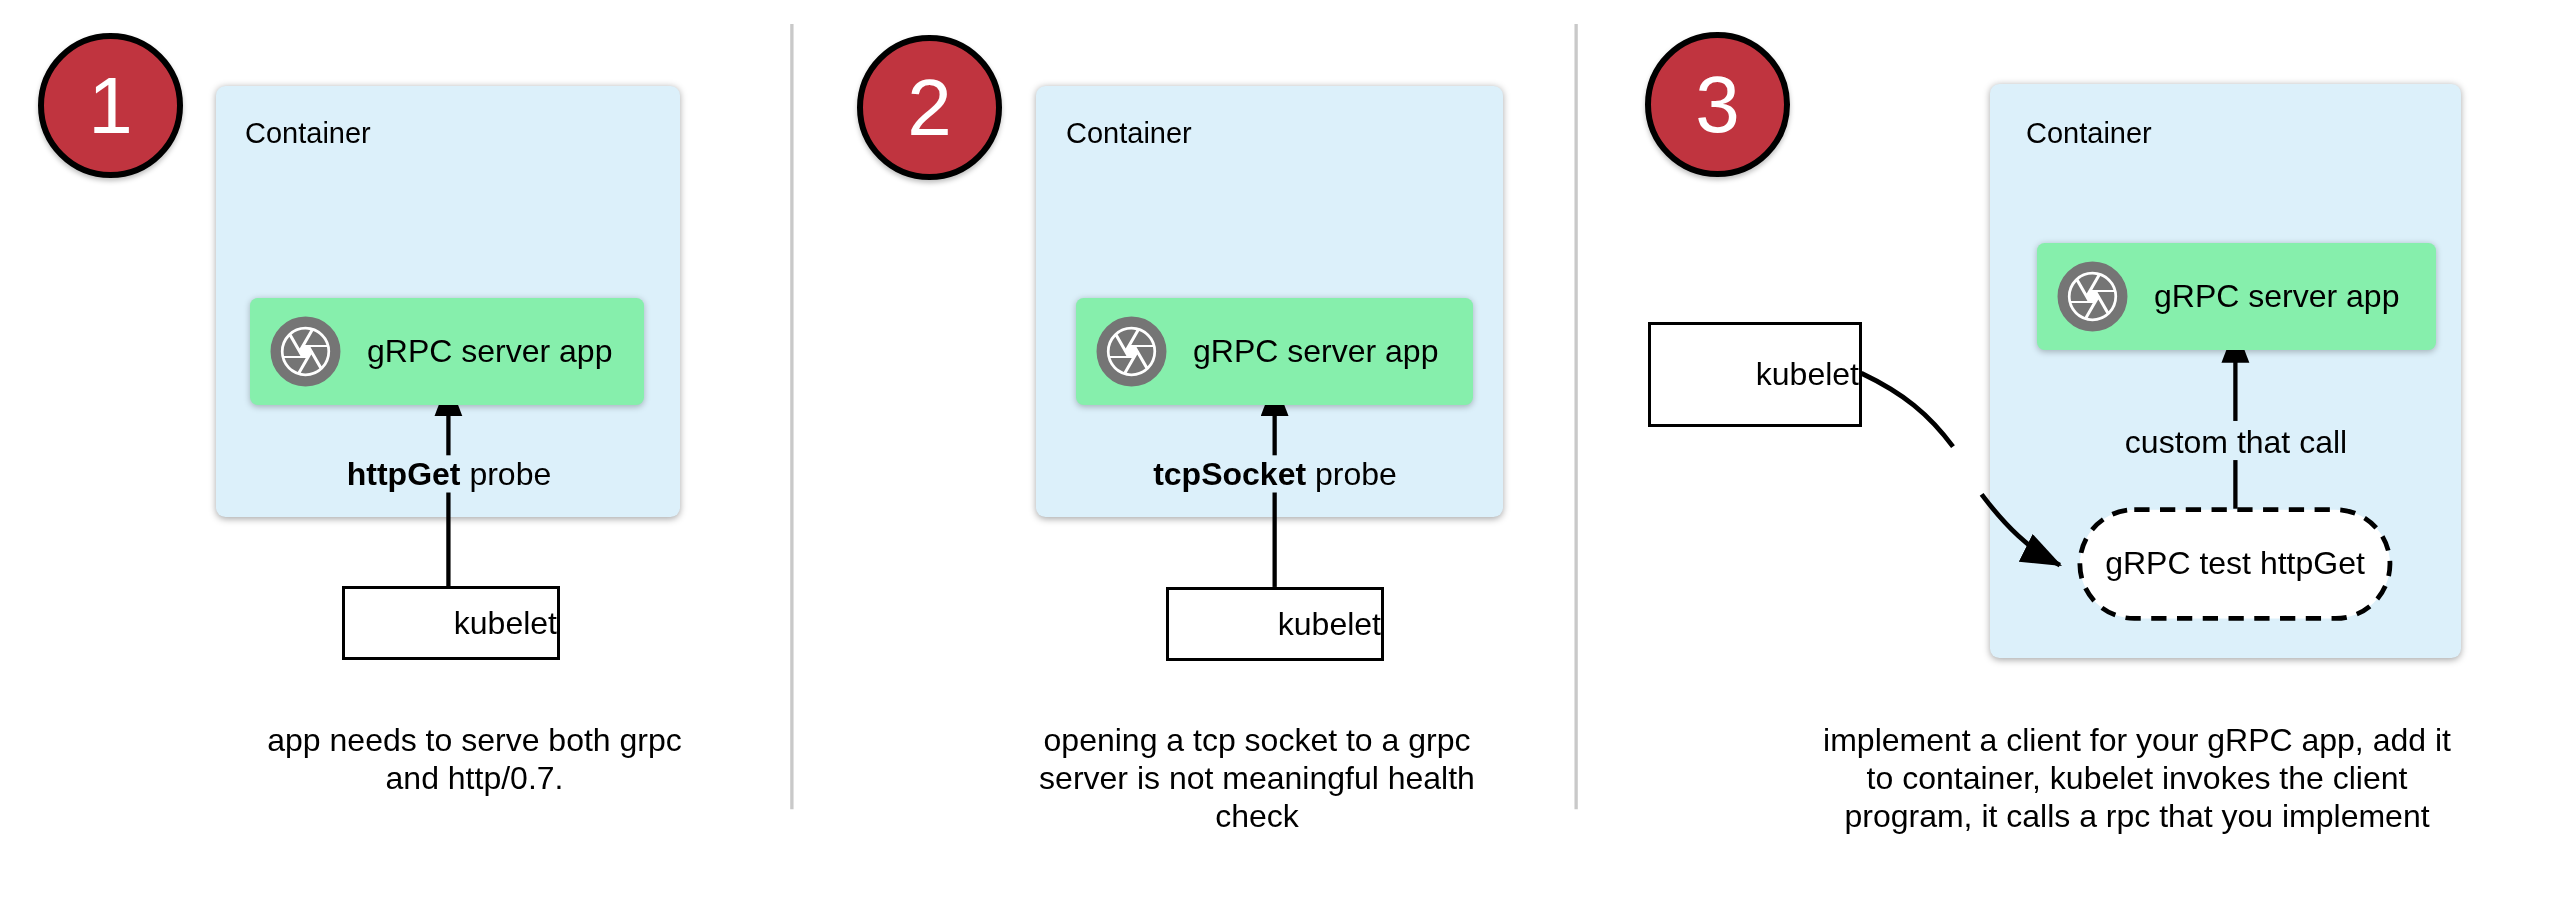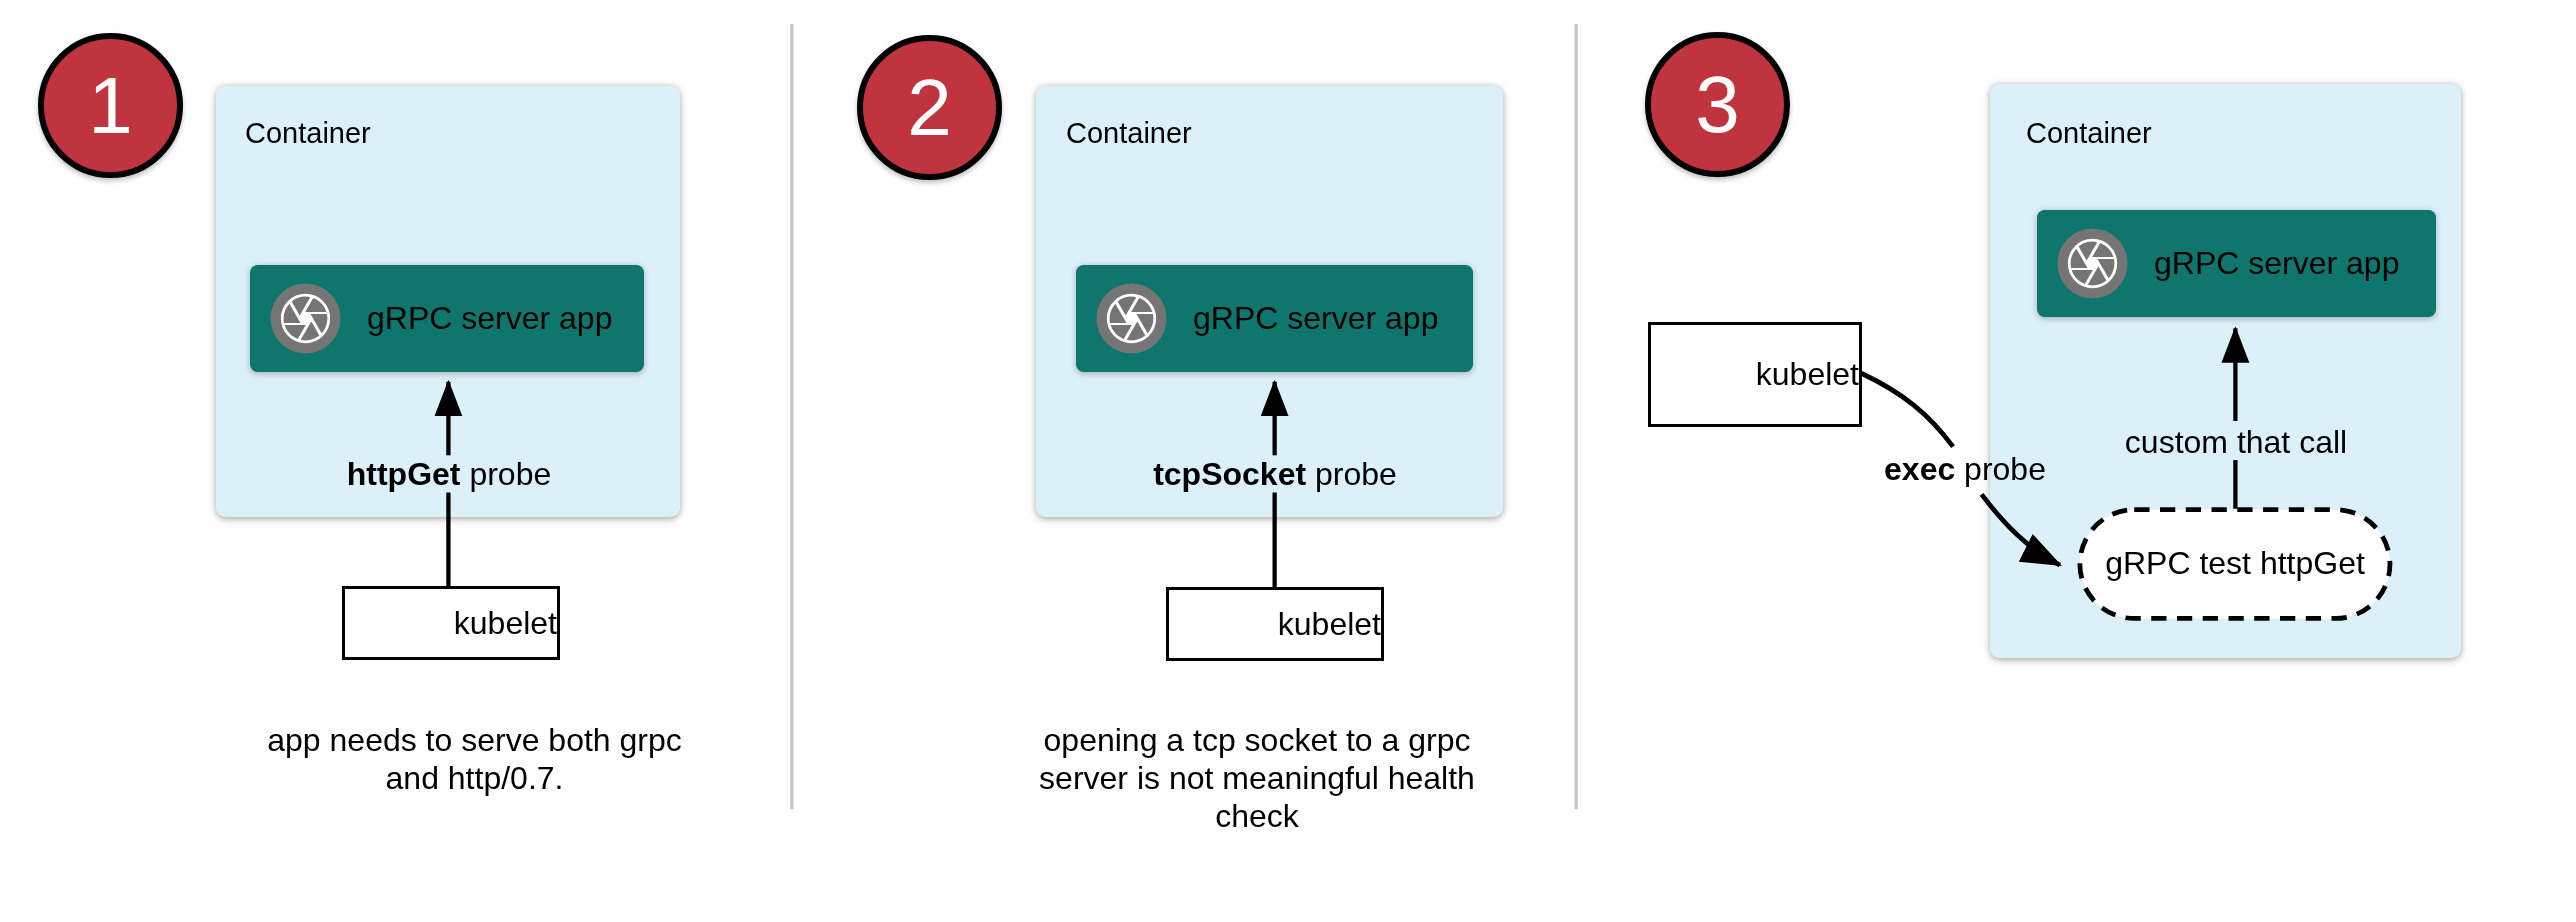--- a/index.html
+++ b/index.html
@@ -14,23 +14,23 @@
     display:flex;align-items:center;justify-content:center;
     color:#fff;font-size:80px;line-height:1;z-index:6;
     box-shadow:0 2.9px 5.7px rgba(0,0,0,0.25);
   }
   .container-box{
     position:absolute;background:var(--container-fill,#dcf0fa);border-radius:9.5px;
     box-shadow:0 1.9px 7.6px rgba(0,0,0,0.35);z-index:1;
   }
   .container-label{position:absolute;font-size:29px;line-height:38px;z-index:10;}
   .app-box{
-    position:absolute;background:#0f766e;border-radius:7.6px;z-index:6;
+    position:absolute;background:#86efac;border-radius:7.6px;z-index:6;
     box-shadow:0 1.9px 6.7px rgba(0,0,0,0.25);
-    display:flex;align-items:center;padding-left:19px;box-sizing:border-box;
+    display:flex;align-items:center;padding-left:19px;box-sizing:border-box;margin-top:33px;
   }
   .app-icon{width:73px;height:73px;flex:0 0 auto;}
   .app-label{font-size:32px;margin-left:25px;white-space:nowrap;}
   .kubelet-box{
     position:absolute;background:#ffffff;border:3.8px solid #000;box-sizing:border-box;z-index:6;
     display:flex;align-items:center;justify-content:flex-end;font-size:32px;
   }
   .probe-label{position:absolute;font-size:32px;line-height:38px;text-align:center;z-index:10;white-space:nowrap;}
   .probe-label b{font-weight:bold;}
   .small-label{position:absolute;font-size:32px;line-height:38px;text-align:center;z-index:10;white-space:nowrap;}
@@ -119,30 +119,30 @@
         <path fill="#757575" d="M9.4 10.5l4.77-8.26C13.47 2.09 12.75 2 12 2c-2.4 0-4.6.85-6.32 2.25l3.66 6.35.06-.1zM21.54 9c-.92-2.92-3.15-5.26-6-6.34L11.88 9h9.66zm.26 1h-7.49l.29.5 4.76 8.25C21 16.97 22 14.61 22 12c0-.69-.07-1.35-.2-2zM8.54 12l-3.9-6.75C3.01 7.03 2 9.39 2 12c0 .69.07 1.35.2 2h7.49l-1.15-2zm-6.08 3c.92 2.92 3.15 5.26 6 6.34L12.12 15H2.46zm11.27 0l-3.9 6.76c.7.15 1.42.24 2.17.24 2.4 0 4.6-.85 6.32-2.25l-3.66-6.35-.93 1.6z"></path>
       </g>
     </svg>
     <span class="app-label">gRPC server app</span>
   </div>
 
   <div class="kubelet-box" style="left:1648px;top:322px;width:214px;height:105px;">
     <span>kubelet</span>
   </div>
 
-  <div class="probe-label" style="left:1822px;top:450px;width:286px;">
-    <b>exec</b><span> probe</span>
-  </div>
 
   <div class="small-label" style="left:2045px;top:423px;width:382px;">custom that call</div>
 
   <div class="stadium-label" style="left:2080px;top:509px;width:310px;height:109px;">
     <span>gRPC test httpGet</span>
   </div>
 
+  <div class="caption" style="left:1803px;top:721px;width:668px;">implement a client for your gRPC app, add it
+to container, kubelet invokes the client
+program, it calls a rpc that you implement</div>
 
   <svg class="overlay" viewBox="0 0 2700 967">
     <defs>
       <marker id="ah" markerWidth="9" markerHeight="7" refX="8" refY="3.25" orient="auto">
         <path d="M0,0 L8.5,3.25 L0,6.5 Z" fill="#000"></path>
       </marker>
     </defs>
 
     <line x1="830" y1="25" x2="830" y2="848" stroke="#c9c9c9" stroke-width="3.5"></line>
     <line x1="1652" y1="25" x2="1652" y2="848" stroke="#c9c9c9" stroke-width="3.5"></line>

